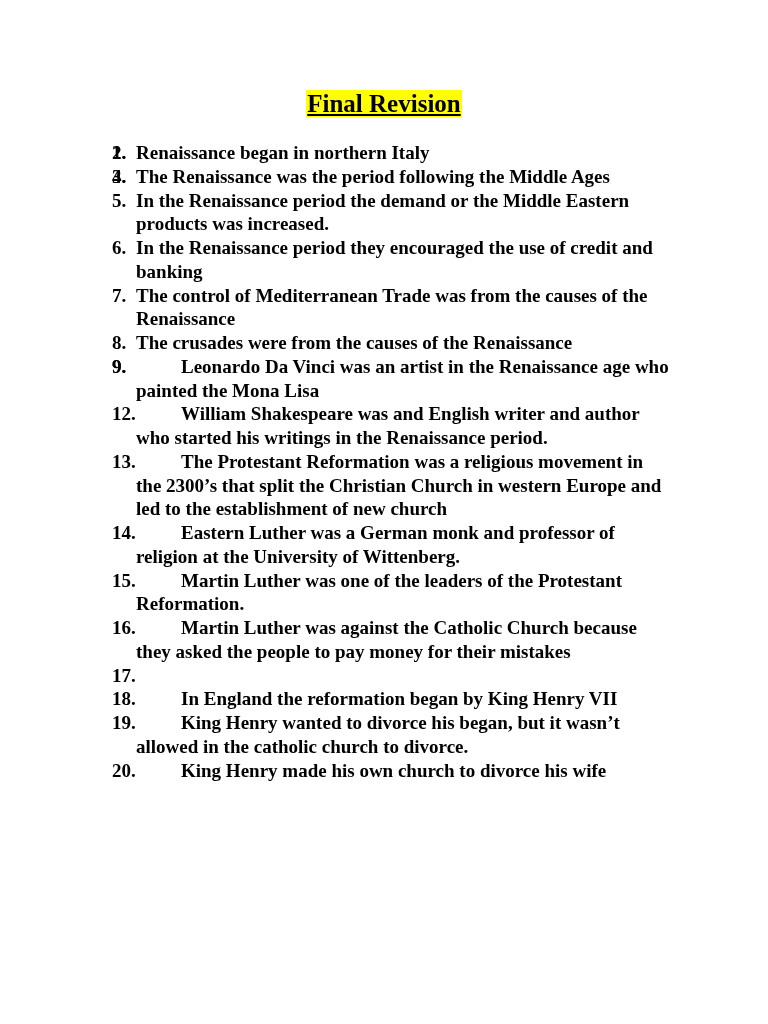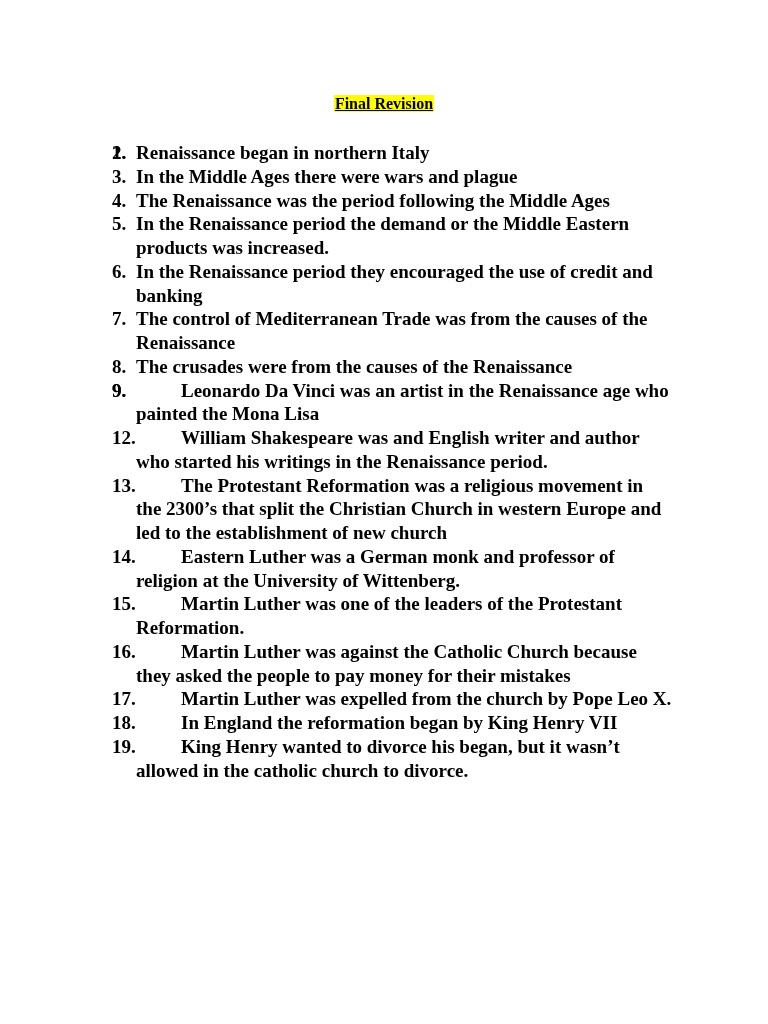--- a/index.html
+++ b/index.html
@@ -1,46 +1,47 @@
 <!DOCTYPE html>
 <html><head>
 <meta charset="utf-8">
 <style>
   html, body { margin: 0; padding: 0; background: #ffffff; }
   body { width: 768px; height: 1024px; position: relative; overflow: hidden;
          font-family: "Liberation Serif", serif; color: #000; }
   .title { position: absolute; top: 92px; left: 0; width: 768px; text-align: center;
-           font-weight: bold; font-size: 16px; line-height: 24px; }
+           font-weight: bold; font-size: 25px; line-height: 24px; }
   .title span { background: #ffff00; text-decoration: underline; padding: 0 1px; }
   ol.list { position: absolute; top: 141px; left: 112px; width: 560px; margin: 0; padding: 0;
             list-style: none; font-weight: bold; font-size: 19px; line-height: 23.75px; }
   ol.list li { position: relative; padding-left: 24px; }
   ol.list li .num { position: absolute; left: 0; top: 0; }
   ol.list li .tab { display: inline-block; width: 45px; }
   .u { }
 </style>
 </head>
 <body>
 
 <div class="title">
   <span style="background: rgb(255, 255, 0);">Final Revision</span>
 </div>
 
 <ol class="list">
   <li><span class="num">1.</span></li>
   <li><span class="num">2.</span><span>Renaissance began in northern Italy</span></li>
-  <li><span class="num">3.</span><span>In the Middle Ages there were wars and plague</span></li>
+  <li><span class="num">3.</span></li>
   <li><span class="num">4.</span><span>The Renaissance was the period following the Middle Ages</span></li>
   <li><span class="num">5.</span><span>In the Renaissance period the demand or the Middle Eastern products was increased.</span></li>
   <li><span class="num">6.</span><span>In the Renaissance period they encouraged the use of credit and banking</span></li>
   <li><span class="num">7.</span><span>The control of Mediterranean Trade was from the causes of the Renaissance</span></li>
   <li><span class="num">8.</span><span>The crusades were from the causes of the Renaissance</span></li>
   <li><span class="num">9.</span></li>
   <li><span class="num">9.</span><span class="tab"></span><span>Leonardo Da Vinci was an artist in the Renaissance age who painted the Mona Lisa</span></li>
   <li><span class="num">12.</span><span class="tab"></span><span>William Shakespeare was and English writer and author who started his writings in the Renaissance period.</span></li>
   <li><span class="num">13.</span><span class="tab"></span><span>The Protestant Reformation was a religious movement in the 2300’s that split the Christian Church in western Europe and led to the establishment of new church</span></li>
   <li><span class="num">14.</span><span class="tab"></span><span>Eastern Luther was a </span><span class="u">German monk</span><span> and </span><span class="u">professor of religion</span><span> at the University of Wittenberg.</span></li>
   <li><span class="num">15.</span><span class="tab"></span><span>Martin Luther was one of the leaders of the Protestant Reformation.</span></li>
   <li><span class="num">16.</span><span class="tab"></span><span>Martin Luther was against the Catholic Church because they asked the people to pay money for their mistakes</span></li>
-  <li><span class="num">17.</span><span class="tab"></span><span>Martin Luther was expelled from the church by Pope Leo X.</span></li>
+  <li><span class="num">17.</span><span class="tab"></span></li>
   <li><span class="num">18.</span><span class="tab"></span><span>In England the reformation began by King Henry VII</span></li>
   <li><span class="num">19.</span><span class="tab"></span><span>King Henry wanted to divorce his began, but it wasn’t allowed in the catholic church to divorce.</span></li>
+  <li><span class="num">20.</span><span class="tab"></span><span>King Henry made his own church to divorce his wife</span></li>
 </ol>
 
 </body></html>

